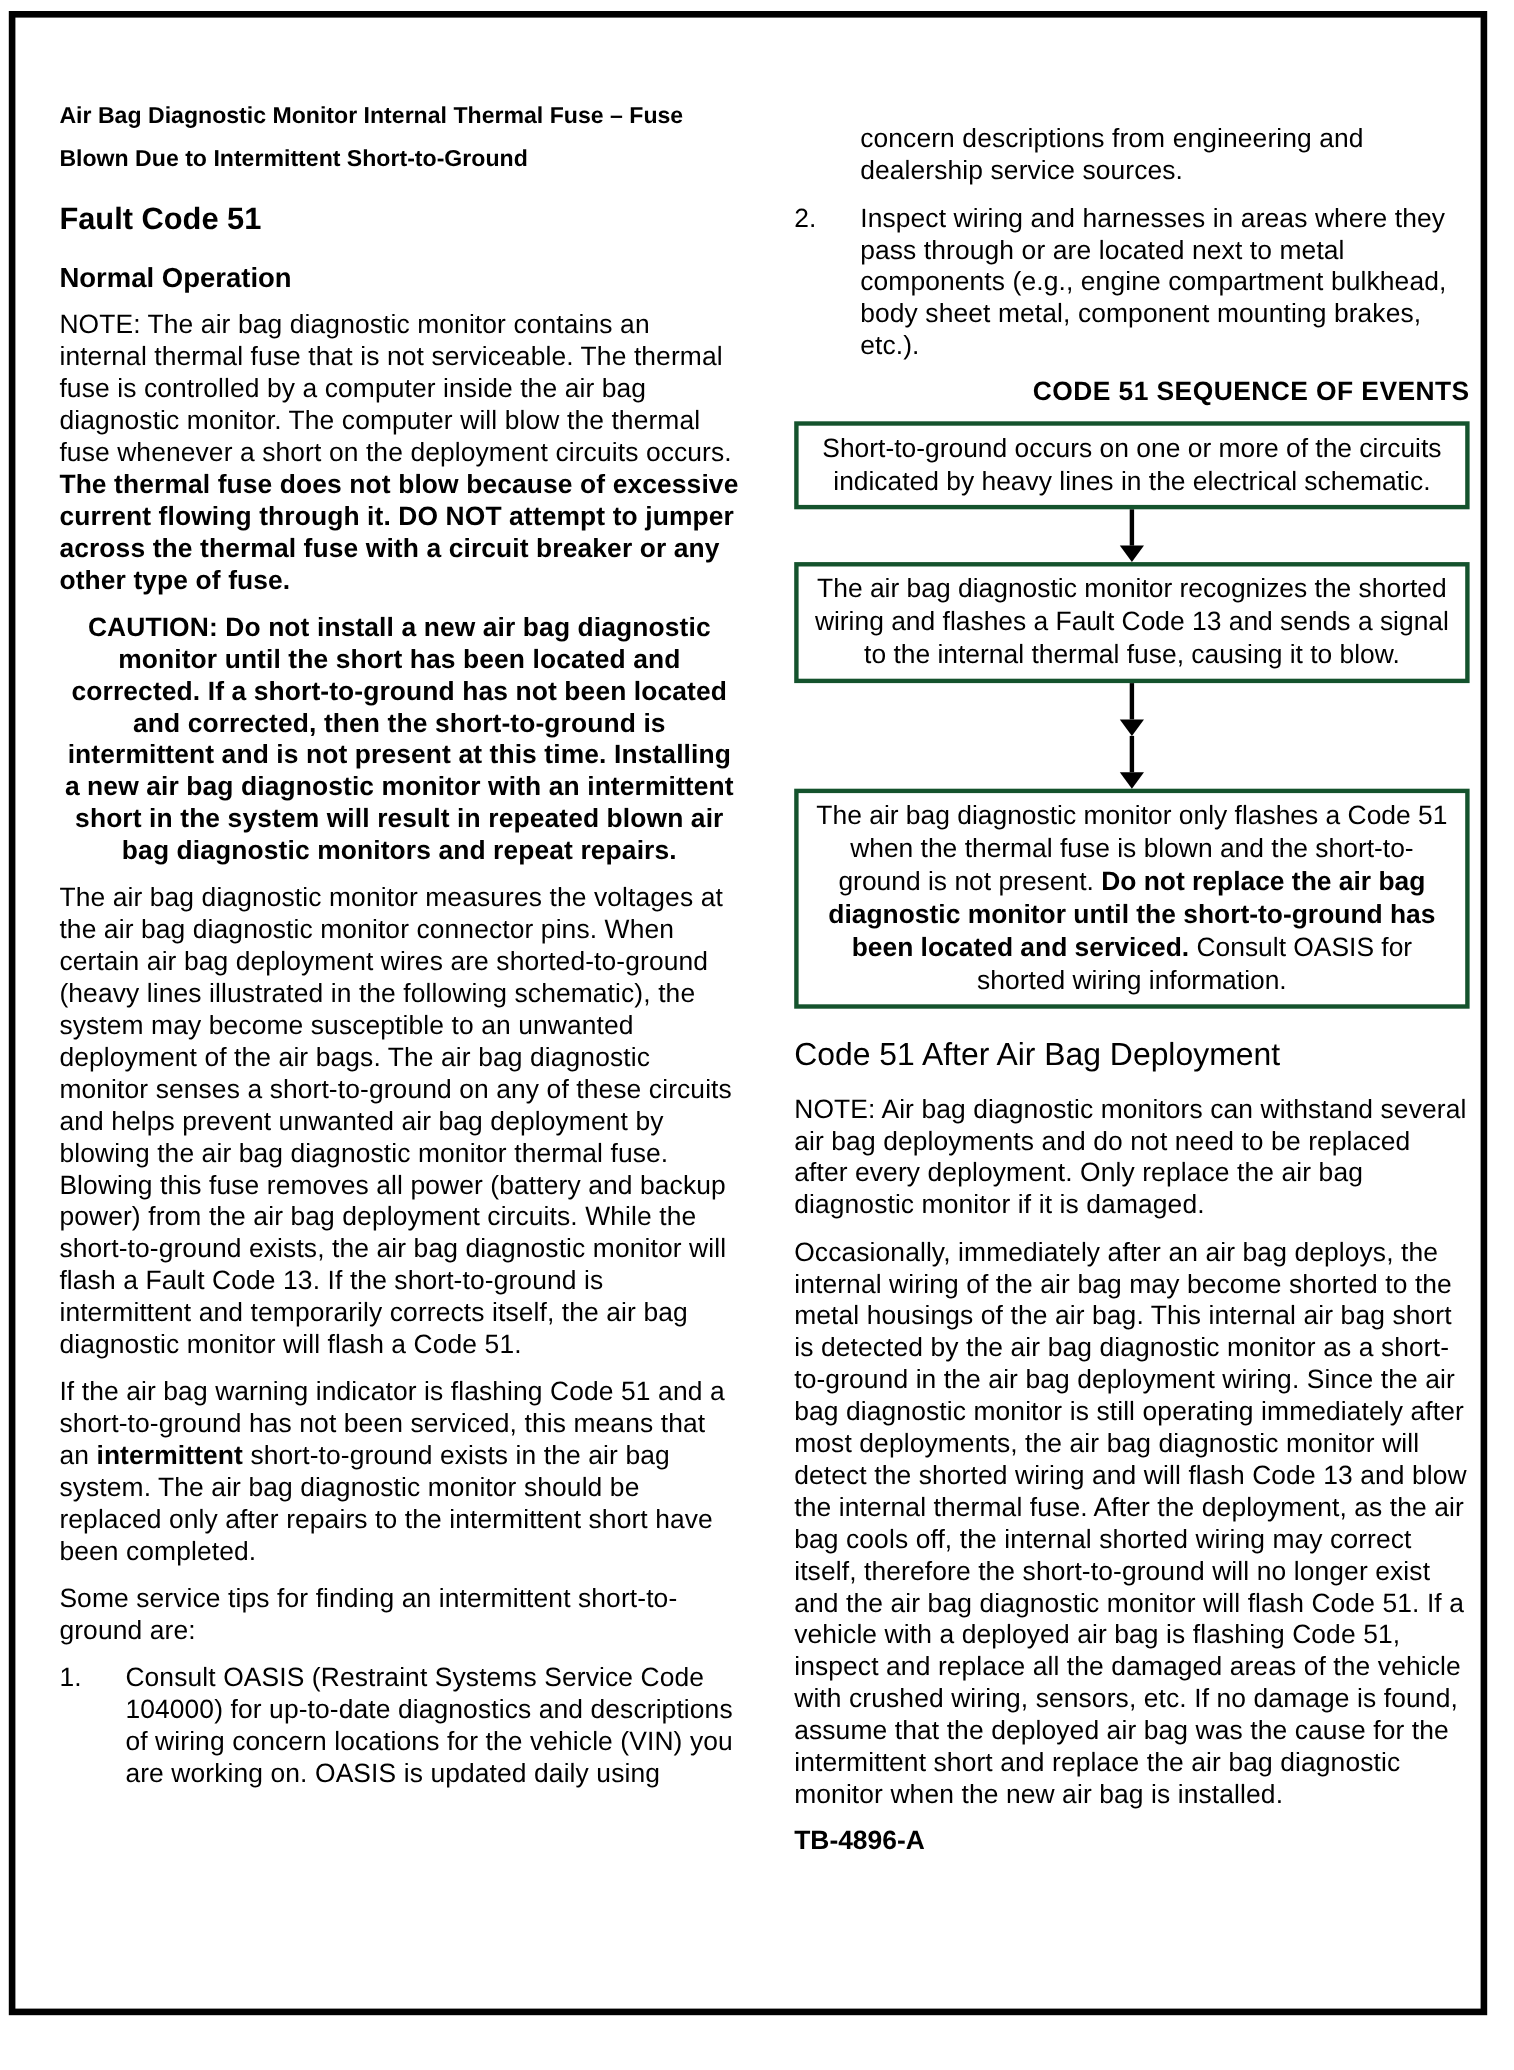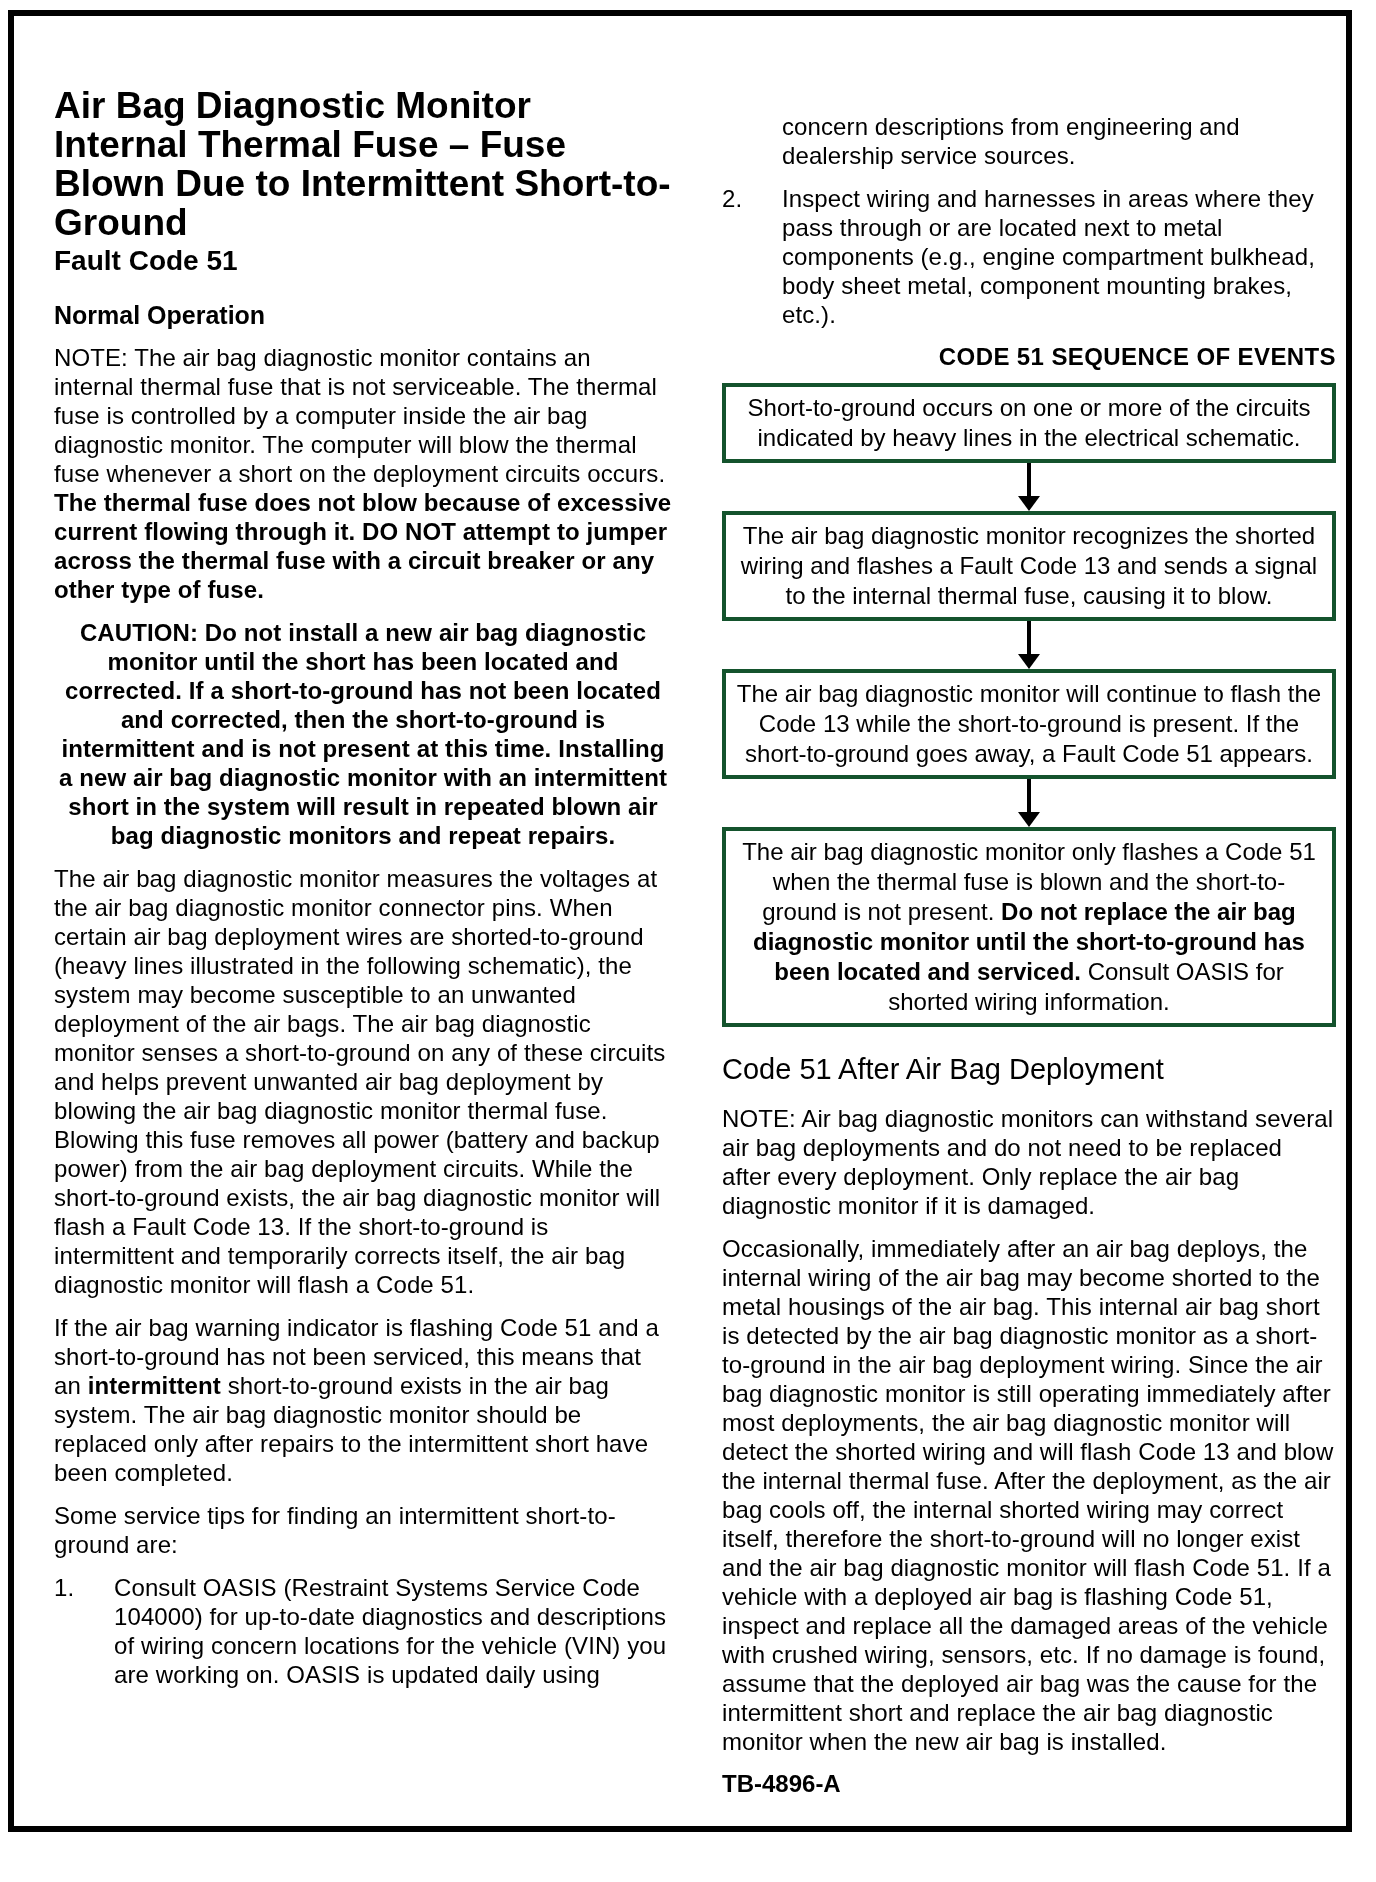--- a/index.html
+++ b/index.html
@@ -37,22 +37,22 @@
 
   p, .li {
     margin: 0 0 14px 0;
     font-size: 24px;
     line-height: 29px;
     letter-spacing: 0.1px;
   }
   .b { font-weight: 700; text-align: center; }
 
   .doc-title {
-    margin: 0 0 4px 0;
-    font-size: 37px;
+    margin: 0 0 20px 0;
+    font-size: 21px;
     line-height: 39px;
     font-weight: 700;
   }
   .h-fault {
     margin: 0 0 26px 0;
     font-size: 28px;
     line-height: 30px;
     font-weight: 700;
   }
   .h-normal {
@@ -173,21 +173,20 @@
             <span class="head"></span>
           </div>
 
           <div class="fbox">The air bag diagnostic monitor recognizes the shorted wiring and flashes a Fault Code 13 and sends a signal to the internal thermal fuse, causing it to blow.</div>
 
           <div class="arrow">
             <span class="stem"></span>
             <span class="head"></span>
           </div>
 
-          <div class="fbox">The air bag diagnostic monitor will continue to flash the Code 13 while the short-to-ground is present. If the short-to-ground goes away, a Fault Code 51 appears.</div>
 
           <div class="arrow">
             <span class="stem"></span>
             <span class="head"></span>
           </div>
 
           <div class="fbox"><span>The air bag diagnostic monitor only flashes a Code 51 when the thermal fuse is blown and the short-to-ground is not present. </span><span class="b">Do not replace the air bag diagnostic monitor until the short-to-ground has been located and serviced.</span><span> Consult OASIS for shorted wiring information.</span></div>
         </div>
 
         <h2 class="h-deploy">Code 51 After Air Bag Deployment</h2>

